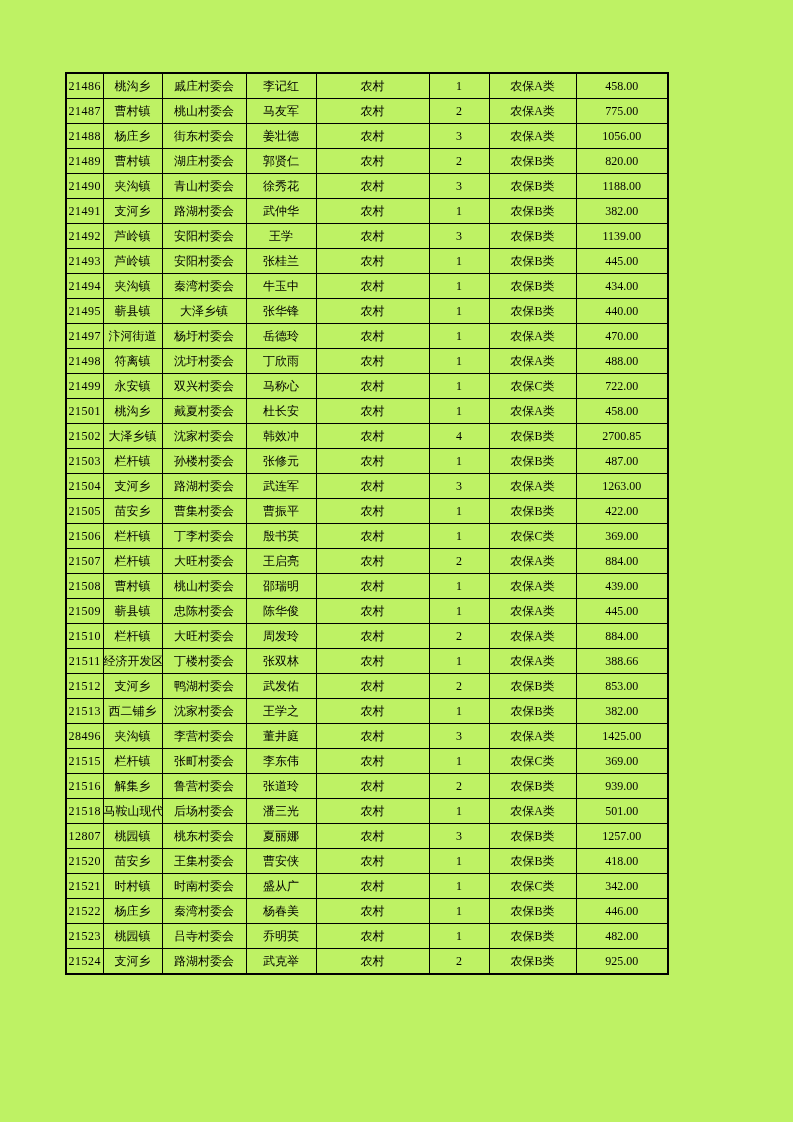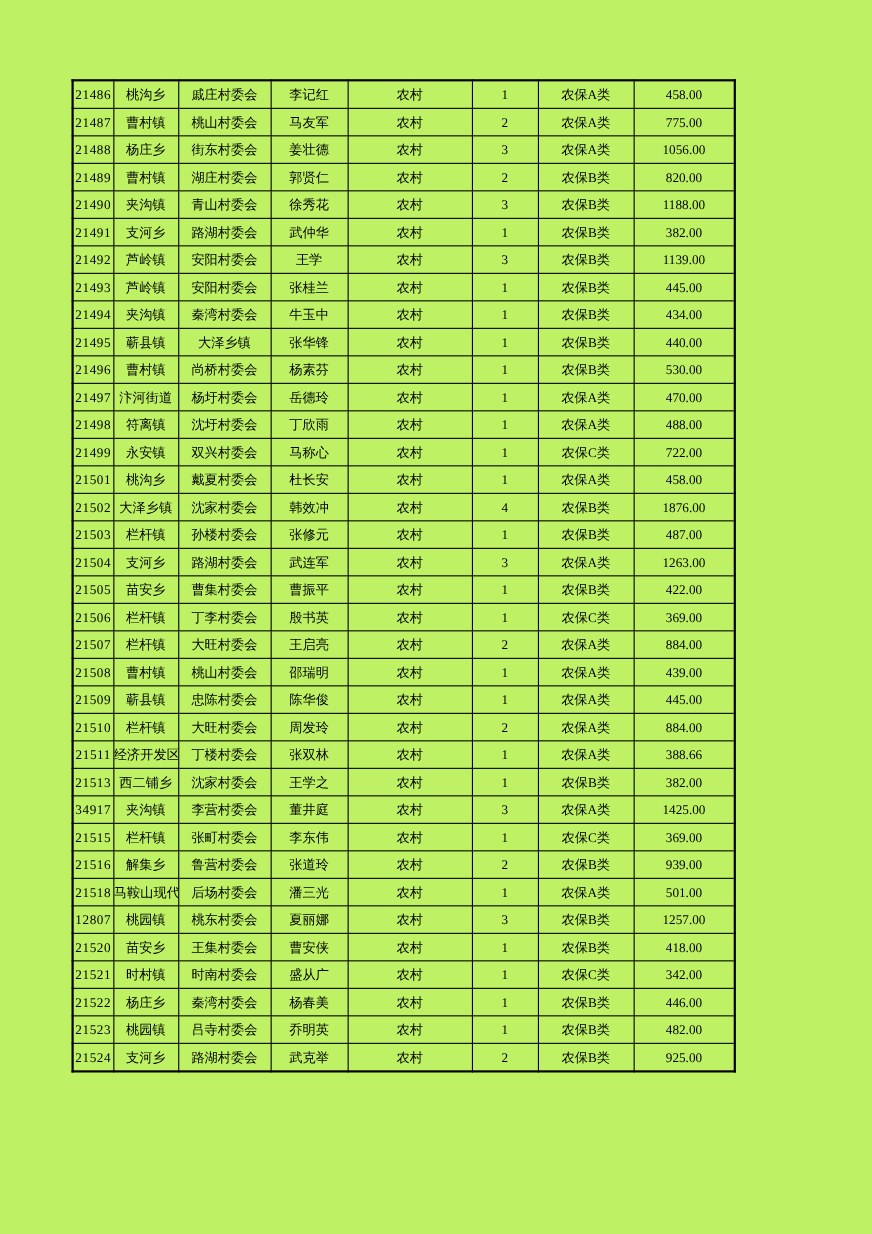--- a/index.html
+++ b/index.html
@@ -150,30 +150,20 @@
     <td class="c-id">21495</td>
     <td class="c-township">蕲县镇</td>
     <td class="c-village">大泽乡镇</td>
     <td class="c-name">张华锋</td>
     <td class="c-residence">农村</td>
     <td class="c-count">1</td>
     <td class="c-category">农保B类</td>
     <td class="c-amount">440.00</td>
   </tr>
         <tr>
-    <td class="c-id">21496</td>
-    <td class="c-township">曹村镇</td>
-    <td class="c-village">尚桥村委会</td>
-    <td class="c-name">杨素芬</td>
-    <td class="c-residence">农村</td>
-    <td class="c-count">1</td>
-    <td class="c-category">农保B类</td>
-    <td class="c-amount">530.00</td>
-  </tr>
-        <tr>
     <td class="c-id">21497</td>
     <td class="c-township">汴河街道</td>
     <td class="c-village">杨圩村委会</td>
     <td class="c-name">岳德玲</td>
     <td class="c-residence">农村</td>
     <td class="c-count">1</td>
     <td class="c-category">农保A类</td>
     <td class="c-amount">470.00</td>
   </tr>
         <tr>
@@ -207,21 +197,21 @@
     <td class="c-amount">458.00</td>
   </tr>
         <tr>
     <td class="c-id">21502</td>
     <td class="c-township">大泽乡镇</td>
     <td class="c-village">沈家村委会</td>
     <td class="c-name">韩效冲</td>
     <td class="c-residence">农村</td>
     <td class="c-count">4</td>
     <td class="c-category">农保B类</td>
-    <td class="c-amount">1876.00</td>
+    <td class="c-amount">2700.85</td>
   </tr>
         <tr>
     <td class="c-id">21503</td>
     <td class="c-township">栏杆镇</td>
     <td class="c-village">孙楼村委会</td>
     <td class="c-name">张修元</td>
     <td class="c-residence">农村</td>
     <td class="c-count">1</td>
     <td class="c-category">农保B类</td>
     <td class="c-amount">487.00</td>
@@ -300,31 +290,41 @@
     <td class="c-id">21511</td>
     <td class="c-township">经济开发区北杨寨</td>
     <td class="c-village">丁楼村委会</td>
     <td class="c-name">张双林</td>
     <td class="c-residence">农村</td>
     <td class="c-count">1</td>
     <td class="c-category">农保A类</td>
     <td class="c-amount">388.66</td>
   </tr>
         <tr>
+    <td class="c-id">21512</td>
+    <td class="c-township">支河乡</td>
+    <td class="c-village">鸭湖村委会</td>
+    <td class="c-name">武发佑</td>
+    <td class="c-residence">农村</td>
+    <td class="c-count">2</td>
+    <td class="c-category">农保B类</td>
+    <td class="c-amount">853.00</td>
+  </tr>
+        <tr>
     <td class="c-id">21513</td>
     <td class="c-township">西二铺乡</td>
     <td class="c-village">沈家村委会</td>
     <td class="c-name">王学之</td>
     <td class="c-residence">农村</td>
     <td class="c-count">1</td>
     <td class="c-category">农保B类</td>
     <td class="c-amount">382.00</td>
   </tr>
         <tr>
-    <td class="c-id">34917</td>
+    <td class="c-id">28496</td>
     <td class="c-township">夹沟镇</td>
     <td class="c-village">李营村委会</td>
     <td class="c-name">董井庭</td>
     <td class="c-residence">农村</td>
     <td class="c-count">3</td>
     <td class="c-category">农保A类</td>
     <td class="c-amount">1425.00</td>
   </tr>
         <tr>
     <td class="c-id">21515</td>

